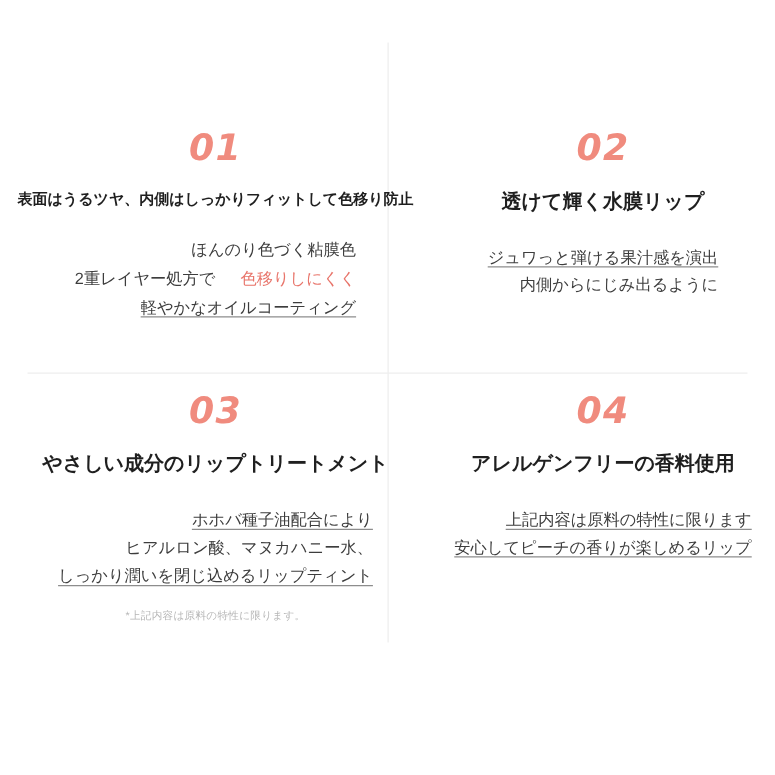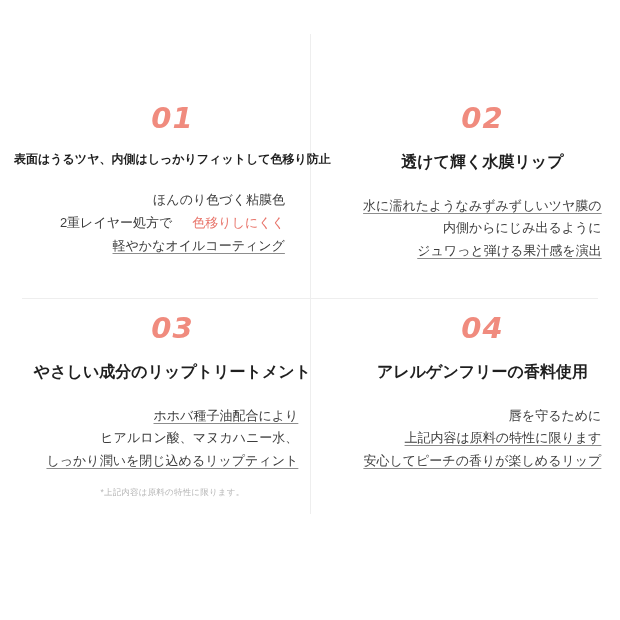--- a/index.html
+++ b/index.html
@@ -135,27 +135,24 @@
           <span class="u">軽やかなオイルコーティング</span>
         </span>
       </div>
     </div>
 
     <div class="cell cell-2">
       <div class="num">02</div>
       <div class="headline">透けて輝く水膜リップ</div>
       <div class="body">
         <span class="line">
-          <span class="u">水に濡れたようなみずみずしいツヤ膜の</span>
+          <span class="u">ジュワっと弾ける果汁感を演出</span>
         </span>
         <span class="line">
           <span>内側からにじみ出るように</span>
-        </span>
-        <span class="line">
-          <span class="u">ジュワっと弾ける果汁感を演出</span>
         </span>
       </div>
     </div>
 
     <div class="cell cell-3">
       <div class="num">03</div>
       <div class="headline">やさしい成分のリップトリートメント</div>
       <div class="body">
         <span class="line">
           <span class="u">ホホバ種子油配合により</span>
@@ -168,23 +165,20 @@
         </span>
       </div>
       <div class="footnote">*上記内容は原料の特性に限ります。</div>
     </div>
 
     <div class="cell cell-4">
       <div class="num">04</div>
       <div class="headline">アレルゲンフリーの香料使用</div>
       <div class="body">
         <span class="line">
-          <span>唇を守るために</span>
-        </span>
-        <span class="line">
           <span class="u">上記内容は原料の特性に限ります</span>
         </span>
         <span class="line">
           <span class="u">安心してピーチの香りが楽しめるリップ</span>
         </span>
       </div>
     </div>
 
   </div>
 </div>

